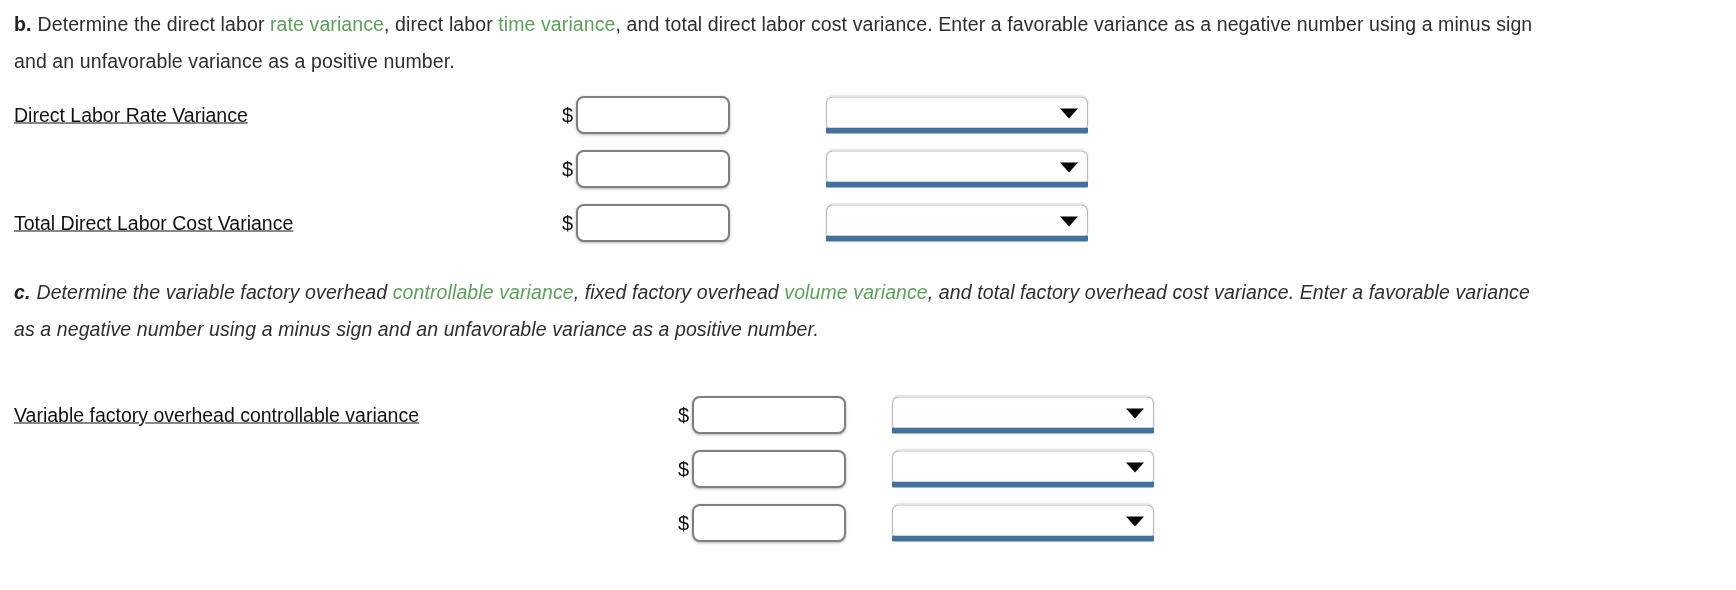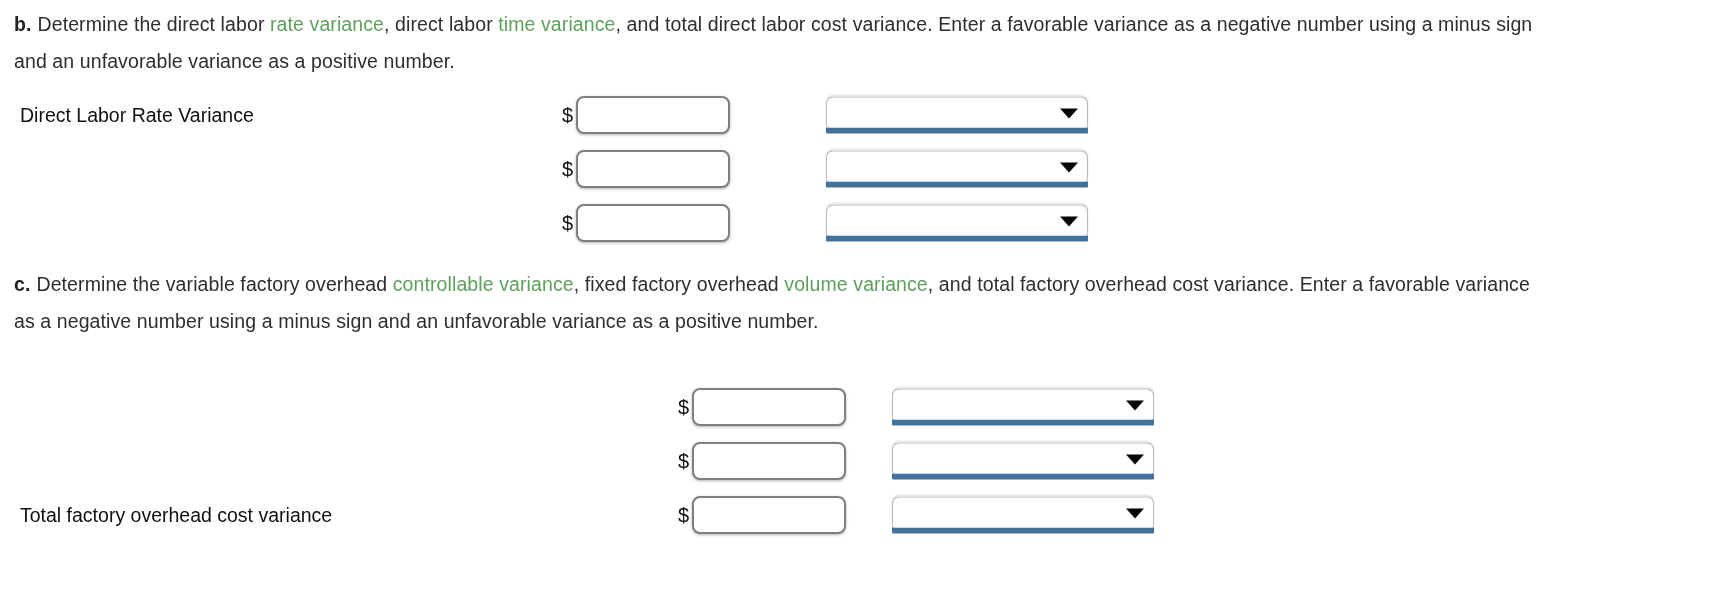--- a/index.html
+++ b/index.html
@@ -24,37 +24,38 @@
     letter-spacing: 0.1px;
   }
   .instruction .prefix { font-weight: bold; color: #222; margin-right: 6px; }
   .term {
     color: #5ea05c;
     cursor: pointer;
     text-decoration: none;
   }
 
   .instruction-b { padding-top: 6px; }
-  .instruction-c { margin-top: 16px; }
+  .instruction-c { margin-top: 24px; font-style: italic; }
 
   
   .rows { position: relative; }
   .rows-b { margin-top: 8px; }
   .rows-c { margin-top: 40px; }
 
   .row { position: relative; height: 54px; }
 
   .row .label {
     position: absolute;
-    left: 20px;
+    left: 14px;
     top: 50%;
     transform: translateY(-50%);
     font-size: 19.5px;
     color: #111111;
     white-space: nowrap;
+    text-decoration: underline;
   }
 
   .money {
     position: absolute;
     left: var(--money-x);
     top: 50%;
     transform: translateY(-50%);
     display: flex;
     align-items: center;
     gap: 3px;
@@ -158,20 +159,21 @@
       <div class="dd" aria-label="Direct Labor Time Variance">
         <div class="dd-box">
           <span class="dd-value"></span>
           <span class="dd-caret"></span>
         </div>
         <div class="dd-bar"></div>
       </div>
     </div>
 
     <div class="row">
+      <span class="label">Total Direct Labor Cost Variance</span>
       <span class="money">
         <span class="currency">$</span>
         <input class="amount-input" type="text" aria-label="Total Direct Labor Cost Variance" style="">
       </span>
       <div class="dd" aria-label="Total Direct Labor Cost Variance">
         <div class="dd-box">
           <span class="dd-value"></span>
           <span class="dd-caret"></span>
         </div>
         <div class="dd-bar"></div>
@@ -180,20 +182,21 @@
 
   </div>
 
   <p class="instruction instruction-c">
     <span class="prefix">c.</span><span>Determine the variable factory overhead </span><span class="term">controllable variance</span><span>, fixed factory overhead </span><span class="term">volume variance</span><span>, and total factory overhead cost variance. Enter a favorable variance as a negative number using a minus sign and an unfavorable variance as a positive number.</span>
   </p>
 
   <div class="rows rows-c">
 
     <div class="row">
+      <span class="label">Variable factory overhead controllable variance</span>
       <span class="money">
         <span class="currency">$</span>
         <input class="amount-input" type="text" aria-label="Variable factory overhead controllable variance" style="">
       </span>
       <div class="dd" aria-label="Variable factory overhead controllable variance">
         <div class="dd-box">
           <span class="dd-value"></span>
           <span class="dd-caret"></span>
         </div>
         <div class="dd-bar"></div>
@@ -208,21 +211,20 @@
       <div class="dd" aria-label="Fixed factory overhead volume variance">
         <div class="dd-box">
           <span class="dd-value"></span>
           <span class="dd-caret"></span>
         </div>
         <div class="dd-bar"></div>
       </div>
     </div>
 
     <div class="row">
-      <span class="label">Total factory overhead cost variance</span>
       <span class="money">
         <span class="currency">$</span>
         <input class="amount-input" type="text" aria-label="Total factory overhead cost variance" style="">
       </span>
       <div class="dd" aria-label="Total factory overhead cost variance">
         <div class="dd-box">
           <span class="dd-value"></span>
           <span class="dd-caret"></span>
         </div>
         <div class="dd-bar"></div>

